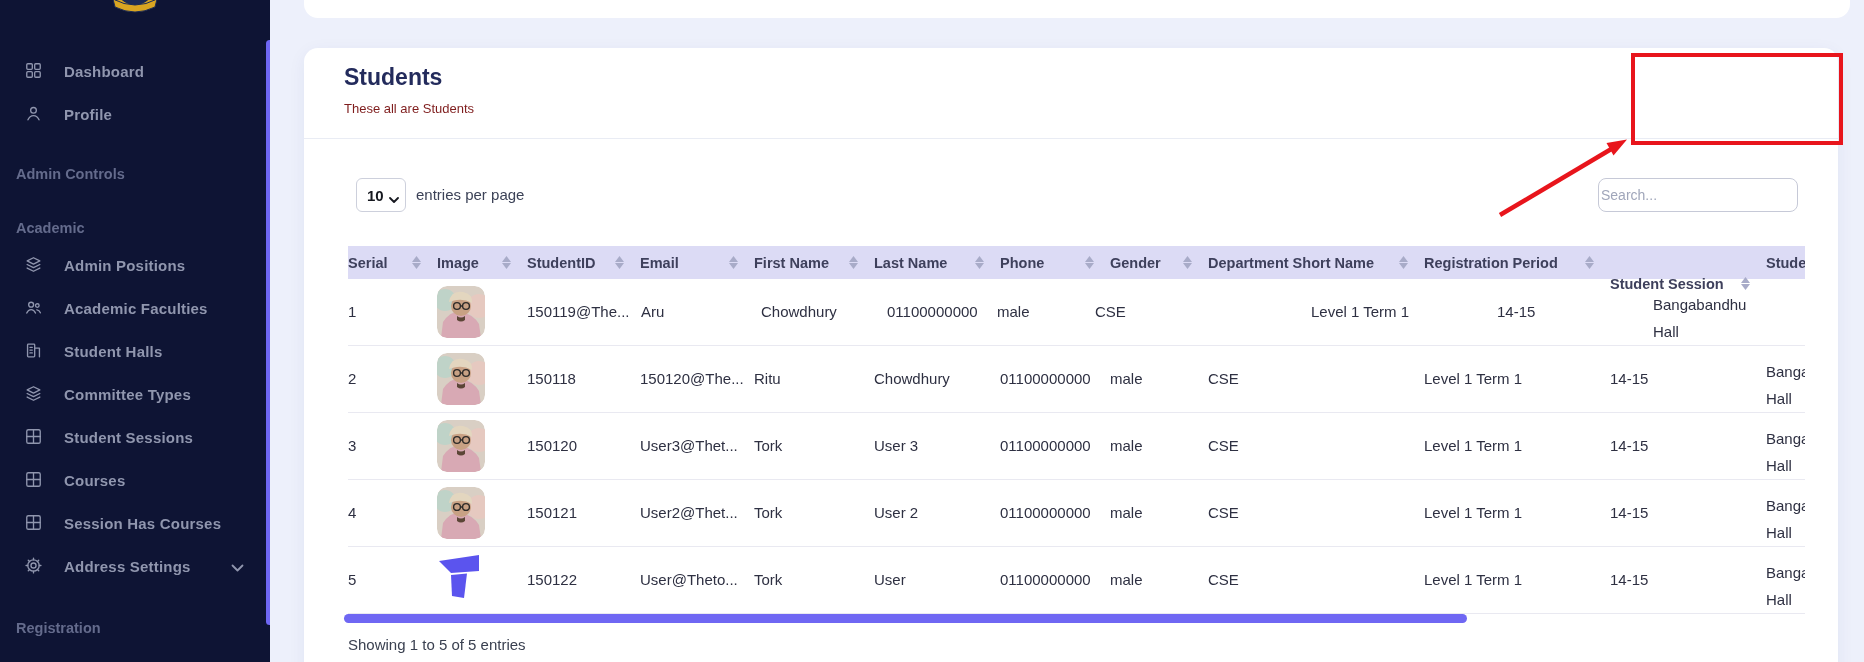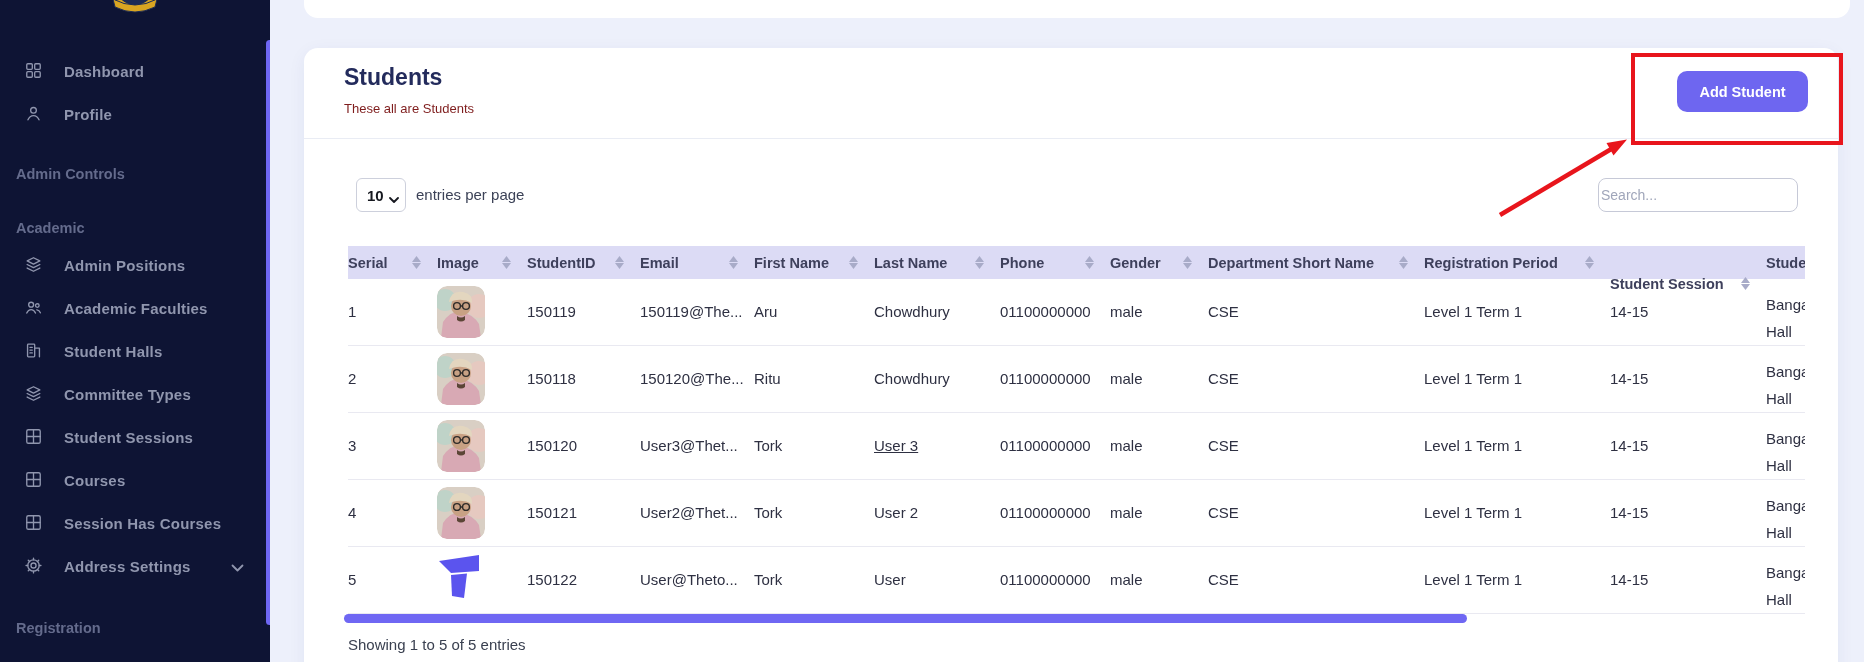--- a/index.html
+++ b/index.html
@@ -174,21 +174,20 @@
       <div class="section-label mt-reg">Registration</div>
     </nav>
   <div class="sb-scroll"></div>
 </aside>
 
 <div class="topbar-remnant"></div>
 
 <section class="card">
   <h1 class="card-title">Students</h1>
   <div class="card-subtitle">These all are Students</div>
-  <button class="add-btn">Add Student</button>
   <div class="divider"></div>
 
   <div class="pp-wrap">
     <select class="pp-select" id="pp-select"><option>10</option></select>
     <span class="pp-chev">
       <svg width="10" height="7" viewBox="0 0 10 7">
           <path d="M1 1l4 4 4-4" fill="none" stroke="#16181f" stroke-width="1.8" stroke-linecap="round" stroke-linejoin="round"></path>
         </svg>
     </span>
   </div>
@@ -339,21 +338,20 @@
                     <circle cx="42" cy="20" r="12" fill="#e6c9c0"></circle>
                     <path d="M6 36 Q14 24 24 26 Q36 28 42 38 L44 52 L4 52 Z" fill="#d8a9b4"></path>
                     <circle cx="24" cy="20" r="10" fill="#c8a184"></circle>
                     <path d="M12 16 Q14 4 26 6 Q36 8 35 17 Q28 13 20 14 Q14 15 12 16 Z" fill="#e3d6bf"></path>
                     <circle cx="20" cy="20" r="3.4" fill="none" stroke="#2d2a28" stroke-width="1.4"></circle>
                     <circle cx="29" cy="20" r="3.4" fill="none" stroke="#2d2a28" stroke-width="1.4"></circle>
                     <path d="M23.4 20h2.2" stroke="#2d2a28" stroke-width="1.4"></path>
                     <path d="M20 30 Q24 33 28 30 L28 34 Q24 37 20 34 Z" fill="#5b4536"></path>
                   </g>
                 </svg></span></div>
-            <div class="td" style="width: 113px;">150119</div>
             <div class="td" style="width: 114px;">150119@The...</div>
             <div class="td" style="width: 120px;">Aru</div>
             <div class="td" style="width: 126px;">Chowdhury</div>
             <div class="td" style="width: 110px;">01100000000</div>
             <div class="td" style="width: 98px;">male</div>
             <div class="td" style="width: 216px;">CSE</div>
             <div class="td" style="width: 186px;">Level 1 Term 1</div>
             <div class="td" style="width: 156px;">14-15</div>
             <div class="td" style="width: 114px; line-height: 27px; padding-top: 12px;">Bangabandhu Hall</div>
           </div>
@@ -406,21 +404,21 @@
                     <path d="M12 16 Q14 4 26 6 Q36 8 35 17 Q28 13 20 14 Q14 15 12 16 Z" fill="#e3d6bf"></path>
                     <circle cx="20" cy="20" r="3.4" fill="none" stroke="#2d2a28" stroke-width="1.4"></circle>
                     <circle cx="29" cy="20" r="3.4" fill="none" stroke="#2d2a28" stroke-width="1.4"></circle>
                     <path d="M23.4 20h2.2" stroke="#2d2a28" stroke-width="1.4"></path>
                     <path d="M20 30 Q24 33 28 30 L28 34 Q24 37 20 34 Z" fill="#5b4536"></path>
                   </g>
                 </svg></span></div>
             <div class="td" style="width: 113px;">150120</div>
             <div class="td" style="width: 114px;">User3@Thet...</div>
             <div class="td" style="width: 120px;">Tork</div>
-            <div class="td" style="width: 126px; text-decoration: underline;">User 3</div>
+            <div class="td" style="width: 126px;">User 3</div>
             <div class="td" style="width: 110px;">01100000000</div>
             <div class="td" style="width: 98px;">male</div>
             <div class="td" style="width: 216px;">CSE</div>
             <div class="td" style="width: 186px;">Level 1 Term 1</div>
             <div class="td" style="width: 156px;">14-15</div>
             <div class="td" style="width: 114px; line-height: 27px; padding-top: 12px;">Bangabandhu Hall</div>
           </div>
           <div class="tr">
             <div class="td" style="width: 89px;">4</div>
             <div class="td img-cell" style="width: 90px;"><span><svg width="48" height="52" viewBox="0 0 48 52" style="border-radius:10px;display:block">

